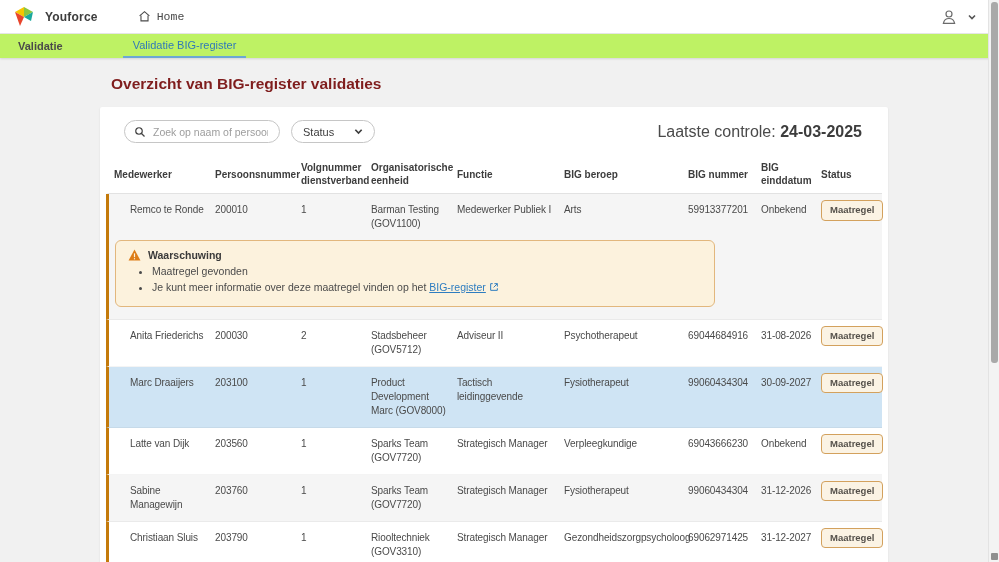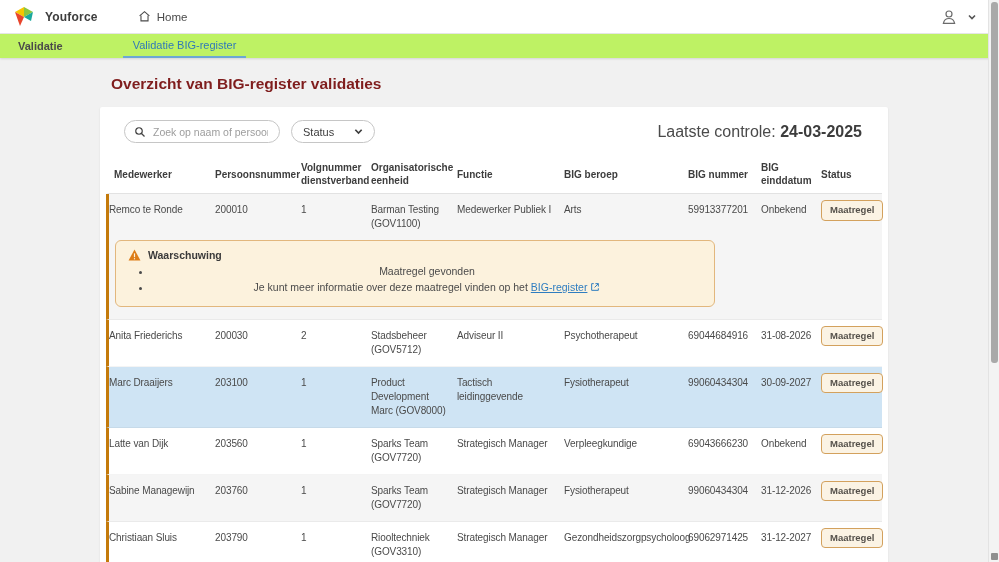--- a/index.html
+++ b/index.html
@@ -3,21 +3,21 @@
 <meta charset="utf-8">
 <style>
   html,body{margin:0;padding:0;}
   body{font-family:"Liberation Sans","DejaVu Sans",sans-serif;background:#f1f1f1;}
   .viewport{position:relative;width:999px;height:562px;overflow:hidden;background:#f1f1f1;}
 
   
   .topbar{height:34px;background:#fff;border-bottom:1px solid #e7e7e7;display:flex;align-items:center;padding:0 0 0 12px;box-sizing:border-box;}
   .brand{display:flex;align-items:center;gap:9px;}
   .brand-name{font-size:12px;color:#3d3d3d;font-weight:600;letter-spacing:.2px;text-align:right;}
-  .topnav{margin-left:40px;display:flex;align-items:flex-end;}
+  .topnav{margin-left:40px;display:flex;align-items:flex-end;font-family:Liberation Mono, monospace;}
   .nav-home{display:flex;align-items:center;gap:6px;font-size:11.5px;color:#4a4a4a;cursor:pointer;}
   .user-area{margin-left:auto;display:flex;align-items:center;gap:9px;padding-right:22px;}
 
   
   .tabbar{height:24px;background:#bef264;display:flex;align-items:stretch;padding-left:18px;box-shadow:0 1px 2px rgba(0,0,0,.12);position:relative;z-index:2;}
   .section-label{font-size:11px;font-weight:700;color:#4a4a4a;align-self:center;}
   .tab{margin-left:60px;padding:0 10px;display:flex;align-items:center;font-size:11px;color:#3079b8;border-bottom:2px solid #6ba7d4;box-sizing:border-box;cursor:pointer;}
 
   
   main{padding-top:17px;}
@@ -37,21 +37,21 @@
   .grid{display:grid;grid-template-columns:106px 86px 70px 86px 107px 124px 73px 60px 1fr;}
   .thead{border-bottom:1px solid #e2e2e2;border-left:3px solid transparent;}
   .th{font-size:10px;font-weight:700;color:#3d3d3d;padding:6px 6px 6px 0;display:flex;align-items:center;line-height:1.3;min-height:22px;}
   .th.first{padding-left:5px;}
   .row-group{border-left:3px solid transparent;border-bottom:1px solid rgba(0,0,0,.045);cursor:pointer;}
   .accent-orange{border-left-color:#c47a0b;}
   .bg-gray{background:#f5f5f5;}
   .bg-white{background:#fff;}
   .bg-selected{background:#cfe4f4;}
   .cell{font-size:10px;color:#4a4a4a;padding:9px 8px 9px 0;line-height:1.4;letter-spacing:-.1px;}
-  .cell.first{padding-left:0;}
+  .cell.first{padding-left:21px;}
   .status-cell{padding-top:6px;padding-bottom:6px;}
   .badge{font-family:inherit;font-size:9.5px;font-weight:600;border-radius:4px;padding:3px 8px;cursor:pointer;line-height:1.35;text-align:left;}
   .badge.maatregel{background:#fbf3e4;border:1px solid #d3a15d;color:#55514b;white-space:nowrap;}
 
   
   .warning-box{margin:0 0 12px 6px;width:600px;box-sizing:border-box;background:#fcf2dd;border:1px solid #e2b77d;border-radius:6px;padding:8px 12px 9px 12px;}
   .warning-title-row{display:flex;align-items:center;gap:7px;font-size:10.5px;font-weight:700;color:#3a3a3a;}
   .warning-box ul{margin:3px 0 0 0;padding-left:24px;}
   .warning-box li{font-size:10.5px;color:#4a4a4a;line-height:1.5;}
   .warning-box a{color:#2e7dc0;text-decoration:underline;cursor:pointer;}
@@ -158,21 +158,21 @@
                 <div class="cell first">Remco te Ronde</div>
                 <div class="cell">200010</div>
                 <div class="cell">1</div>
                 <div class="cell">Barman Testing (GOV1100)</div>
                 <div class="cell">Medewerker Publiek I</div>
                 <div class="cell">Arts</div>
                 <div class="cell">59913377201</div>
                 <div class="cell">Onbekend</div>
                 <div class="cell status-cell"><button class="badge maatregel">Maatregel</button></div>
               </div>
-              <div class="warning-box" id="warning-box" style="display: block; text-align: center;">
+              <div class="warning-box" id="warning-box" style="display: block;">
     <div class="warning-title-row">
       <span style="display:flex;">
         <svg width="13" height="12" viewBox="0 0 24 22">
                       <polygon points="12,1 23,21 1,21" fill="#dd7c17"></polygon>
                       <rect x="10.9" y="8" width="2.2" height="7" fill="#fcf2dd"></rect>
                       <rect x="10.9" y="16.8" width="2.2" height="2.2" fill="#fcf2dd"></rect>
                     </svg>
       </span>
       <span>Waarschuwing</span>
     </div>

